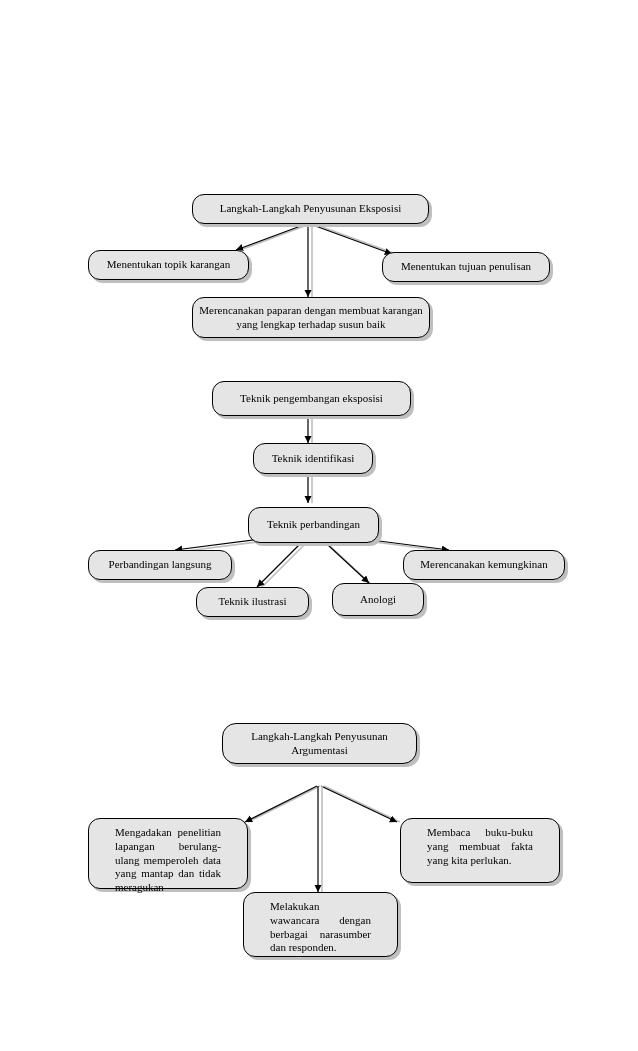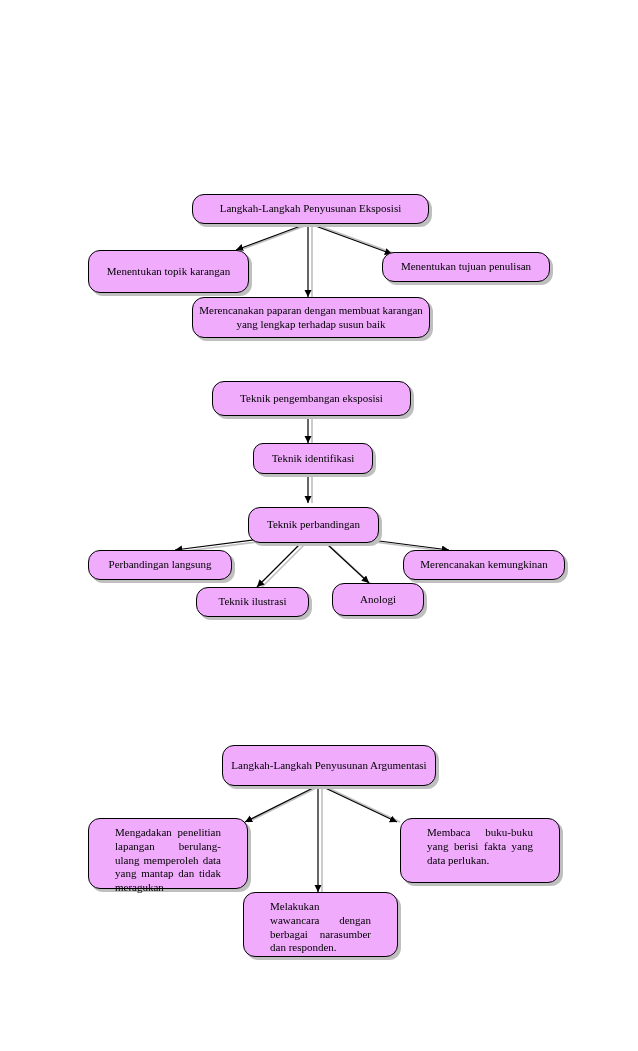--- a/index.html
+++ b/index.html
@@ -18,21 +18,21 @@
   #diagram {
     position: absolute;
     left: 0;
     top: 0;
     width: 638px;
     height: 1051px;
   }
   .node {
     position: absolute;
     box-sizing: border-box;
-    background: #f0abfc;
+    background: #e5e5e5;
     border: 1px solid #000000;
     border-radius: 12px;
     box-shadow: 3px 3px 0 0 #bfbfbf;
     display: flex;
     align-items: center;
     justify-content: center;
     text-align: center;
     font-size: 11px;
     line-height: 1.25;
     padding: 3px 6px;
@@ -108,37 +108,37 @@
 
       <path d="M322,786 L322,892" stroke="#bfbfbf" stroke-width="1.6" fill="none"></path>
       <path d="M318,786 L318,892" stroke="#000000" stroke-width="1.2" fill="none" marker-end="url(#arrow)"></path>
     </g>
   </svg>
 
   <div class="node" style="left:192px; top:194px; width:237px; height:30px;">
     <span>Langkah-Langkah Penyusunan Eksposisi</span>
   </div>
 
-  <div class="node" style="left:88px; top:250px; width:161px; height:43px;">
+  <div class="node" style="left:88px; top:250px; width:161px; height:30px;">
     <span>Menentukan topik karangan</span>
   </div>
 
   <div class="node" style="left:382px; top:252px; width:168px; height:30px;">
     <span>Menentukan tujuan penulisan</span>
   </div>
 
   <div class="node" style="left:192px; top:297px; width:238px; height:41px;">
     <span>Merencanakan paparan dengan membuat karangan yang lengkap terhadap susun baik</span>
   </div>
 
   <div class="node" style="left:212px; top:381px; width:199px; height:35px;">
     <span>Teknik pengembangan eksposisi</span>
   </div>
 
-  <div class="node" style="left:253px; top:443px; width:120px; height:31px;border-radius:10px;">
+  <div class="node" style="left:253px; top:443px; width:120px; height:31px;">
     <span>Teknik identifikasi</span>
   </div>
 
   <div class="node" style="left:248px; top:507px; width:131px; height:36px;justify-content:center;">
     <span>Teknik perbandingan</span>
   </div>
 
   <div class="node" style="left:88px; top:550px; width:144px; height:30px;">
     <span>Perbandingan langsung</span>
   </div>
@@ -148,29 +148,29 @@
   </div>
 
   <div class="node" style="left:332px; top:583px; width:92px; height:33px;">
     <span>Anologi</span>
   </div>
 
   <div class="node" style="left:403px; top:550px; width:162px; height:30px;">
     <span>Merencanakan kemungkinan</span>
   </div>
 
-  <div class="node" style="left:222px; top:745px; width:214px; height:41px;">
+  <div class="node" style="left:222px; top:723px; width:195px; height:41px;border-radius:14px;">
     <span>Langkah-Langkah Penyusunan Argumentasi</span>
   </div>
 
   <div class="node justified" style="left:88px; top:818px; width:160px; height:71px;">
     <span>Mengadakan penelitian lapangan berulang-ulang memperoleh data yang mantap dan tidak meragukan</span>
   </div>
 
   <div class="node justified" style="left:243px; top:892px; width:155px; height:65px;">
     <span>Melakukan wawancara dengan berbagai narasumber dan responden.</span>
   </div>
 
   <div class="node justified" style="left:400px; top:818px; width:160px; height:65px;">
-    <span>Membaca buku-buku yang berisi fakta yang data perlukan.</span>
+    <span>Membaca buku-buku yang membuat fakta yang kita perlukan.</span>
   </div>
 
 </div>
 
 </body></html>

